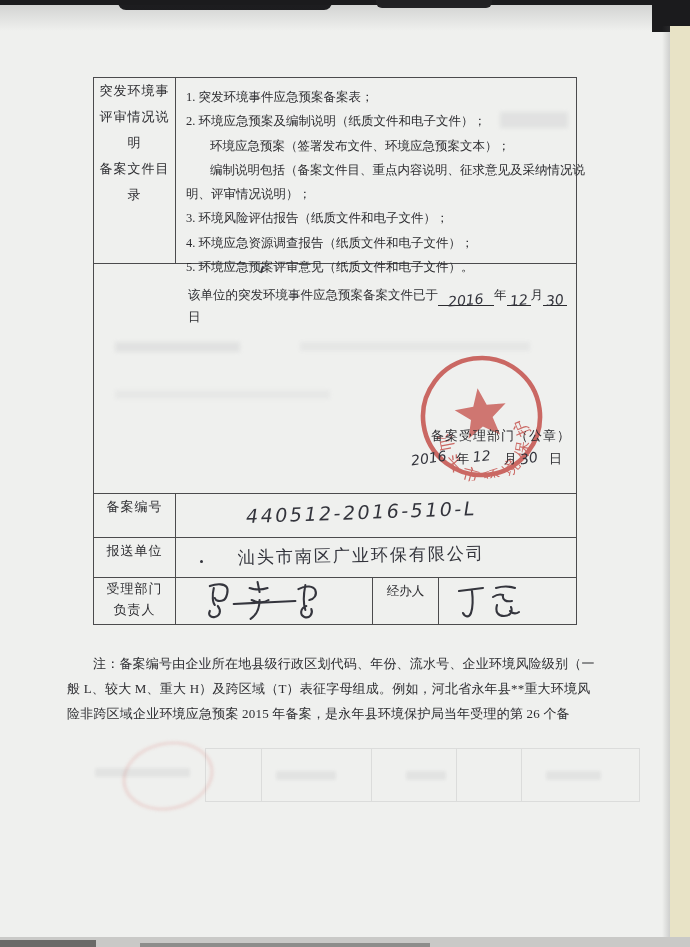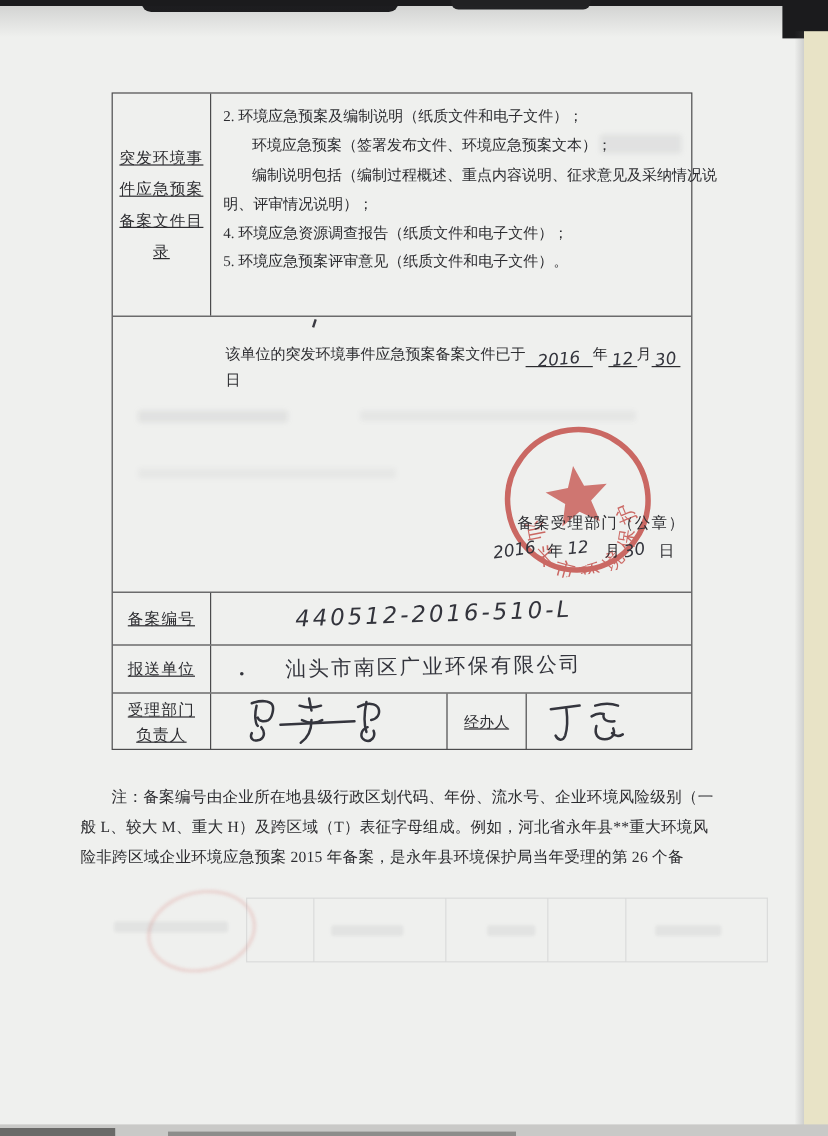--- a/index.html
+++ b/index.html
@@ -20,22 +20,22 @@
   .edge-bottom{position:absolute;left:0;top:937px;width:690px;height:10px;background:#c9c9c7;}
   .edge-bottom-d1{position:absolute;left:0;top:940px;width:96px;height:7px;background:#6a6a68;}
   .edge-bottom-d2{position:absolute;left:140px;top:943px;width:290px;height:4px;background:#8d8d8b;}
 
   
   .ftable{position:absolute;left:93px;top:77px;width:484px;height:548px;border:1px solid #4b4b4d;box-sizing:border-box;}
   .row{position:absolute;left:0;width:482px;border-bottom:1px solid #4b4b4d;box-sizing:border-box;}
   .row.last{border-bottom:none;}
   .cell{position:absolute;top:0;height:100%;box-sizing:border-box;}
   .vline{border-right:1px solid #4b4b4d;}
-  .label-cell{display:flex;align-items:center;justify-content:center;text-align:center;
-    font-size:13px;letter-spacing:1px;line-height:26px;text-decoration:underline;}
+  .label-cell{display:flex;align-items:flex-start;justify-content:center;text-align:center;
+    font-size:13px;letter-spacing:1px;line-height:26px;}
   .content-cell{font-size:12.5px;}
 
   .cat-list{padding:7px 6px 0 10px;line-height:24.3px;}
   .cat-line{white-space:nowrap;}
   .cat-line.ind{padding-left:24px;}
 
   
   .op-sentence{position:absolute;left:12px;top:20px;width:386px;line-height:22px;}
   .ul{display:inline-block;border-bottom:1.4px solid #2c2c30;text-align:center;height:16px;vertical-align:bottom;}
   .hw{font-family:"DejaVu Sans",sans-serif;font-style:italic;color:#33343c;display:inline-block;}
@@ -95,31 +95,33 @@
     <div class="ghost-blob" style="left:340px;top:22px;width:55px;"></div>
   </div>
   <div class="ghost-blob" style="left:95px;top:768px;width:95px;"></div>
 
   <div class="ftable">
 
     <div class="row" style="top:0;height:186px;">
       <div class="cell vline label-cell" style="left:0;width:82px;">
         <div>
           <div>突发环境事</div>
-          <div>件应急预案</div>
+          <div>评审情况说明</div>
           <div>备案文件目</div>
           <div>录</div>
         </div>
       </div>
       <div class="cell content-cell" style="left:82px;width:400px;">
         <div class="cat-list">
+          <div class="cat-line">1. 突发环境事件应急预案备案表；</div>
           <div class="cat-line">2. 环境应急预案及编制说明（纸质文件和电子文件）；</div>
           <div class="cat-line ind">环境应急预案（签署发布文件、环境应急预案文本）；</div>
-          <div class="cat-line ind">编制说明包括（编制过程概述、重点内容说明、征求意见及采纳情况说</div>
+          <div class="cat-line ind">编制说明包括（备案文件目、重点内容说明、征求意见及采纳情况说</div>
           <div class="cat-line">明、评审情况说明）；</div>
+          <div class="cat-line">3. 环境风险评估报告（纸质文件和电子文件）；</div>
           <div class="cat-line">4. 环境应急资源调查报告（纸质文件和电子文件）；</div>
           <div class="cat-line">5. 环境应急预案评审意见（纸质文件和电子文件）。</div>
         </div>
       </div>
     </div>
 
     <div class="row" style="top:186px;height:230px;">
       <div class="cell content-cell" style="left:82px;width:400px;">
         <div class="op-sentence">
           <span>该单位的突发环境事件应急预案备案文件已于</span><span class="ul" style="width:56px;"><span class="hw" style="font-size:14px;transform:rotate(-5deg);">2016</span></span><span>年</span><span class="ul" style="width:24px;"><span class="hw" style="font-size:14px;transform:rotate(-6deg);">12</span></span><span>月</span><span class="ul" style="width:24px;"><span class="hw" style="font-size:14px;transform:rotate(-7deg);">30</span></span><span>日</span>

